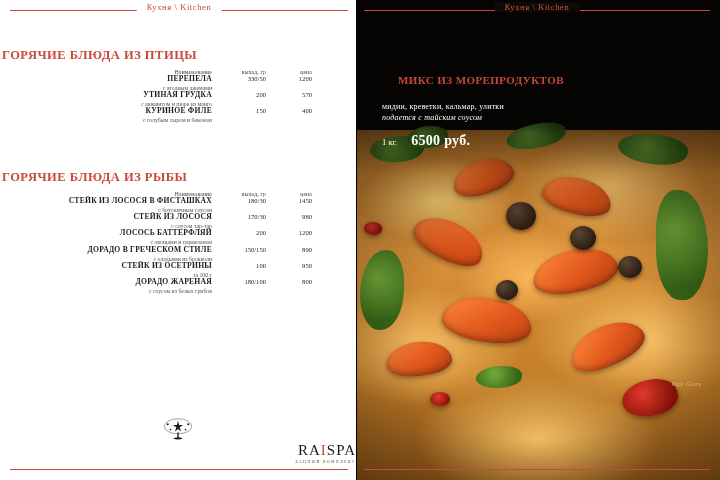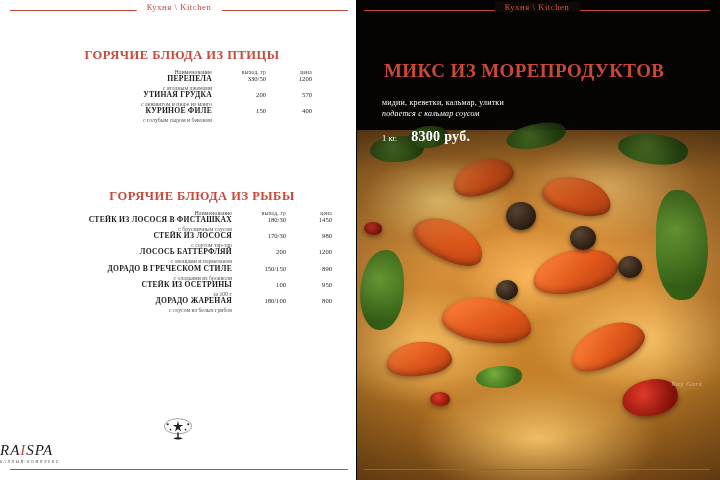--- a/index.html
+++ b/index.html
@@ -27,23 +27,23 @@
   }
   .kitchen-tab{
     position:absolute;left:50%;top:-9px;transform:translateX(-50%);
     background:#ffffff;padding:0 10px;
     color:#c8483a;font-size:8.5px;letter-spacing:.6px;white-space:nowrap;
   }
   .section{
     position:absolute;left:0;right:0;
   }
   .sec-title{
-    text-align:center;color:#c8483a;
+    color:#c8483a;
     font-size:12.5px;font-weight:bold;letter-spacing:.5px;
-    margin:0 0 6px 8px;
+    margin:0 0 6px 2px;
   }
   table.menu{
     width:268px;margin:0 auto;border-collapse:collapse;
   }
   table.menu td{
     vertical-align:top;padding:0;text-align:right;
   }
   .colhead td{
     font-size:5.6px;color:#3b3b3b;padding-bottom:3px;letter-spacing:.2px;
   }
@@ -58,21 +58,21 @@
     line-height:1.1;text-transform:uppercase;
   }
   .dish .ds{
     font-size:5.8px;color:#555;font-style:normal;margin-top:1.5px;line-height:1.1;
   }
   .num{
     font-size:6.6px;color:#2a2a2a;padding-top:6px;
   }
   
   .logo-wrap{
-    position:absolute;left:0;right:0;bottom:16px;text-align:left;font-style:italic;
+    position:absolute;left:0;right:0;bottom:16px;text-align:right;
   }
   .logo-wrap.dark{bottom:14px;}
   .logo-mark{
     width:42px;height:26px;margin:0 auto 1px auto;display:block;
   }
   .logo-text{
     font-size:15px;letter-spacing:1px;line-height:1;
   }
   .logo-text .hl{color:#c8483a;}
   .logo-sub{
@@ -91,21 +91,21 @@
     border-bottom:1px solid #c8483a;
     box-sizing:border-box;z-index:6;pointer-events:none;
   }
   .right .kitchen-tab{
     background:#0d0a08;color:#d2563f;pointer-events:auto;
   }
   .r-head{
     position:absolute;left:26px;top:58px;z-index:5;width:320px;
   }
   .r-title{
-    color:#c8483a;font-size:19px;font-weight:bold;letter-spacing:.4px;margin:2px;
+    color:#c8483a;font-size:11px;font-weight:bold;letter-spacing:.4px;margin:16px;
   }
   .r-sub{
     color:#ffffff;font-size:8px;margin-top:16px;letter-spacing:.2px;
   }
   .r-sub2{
     color:#ffffff;font-size:8px;font-style:italic;margin-top:2px;letter-spacing:.2px;
   }
   .r-price{
     margin-top:11px;color:#ffffff;display:flex;align-items:baseline;gap:14px;
   }
@@ -199,21 +199,21 @@
             <div class="nm">КУРИНОЕ ФИЛЕ</div>
             <div class="ds">с голубым сыром и беконом</div>
           </td>
           <td class="num">150</td>
           <td class="num">400</td>
         </tr>
       </tbody>
         </table>
     </div>
 
-    <div class="section" style="top:189px;padding-left:40px;">
+    <div class="section" style="top:170px;">
       <div class="sec-title">ГОРЯЧИЕ БЛЮДА ИЗ РЫБЫ</div>
       <table class="menu">
         <tbody>
             <tr class="colhead">
           <td class="c-name">Наименование</td>
           <td class="c-out">выход, гр</td>
           <td class="c-price">цена</td>
         </tr>
         <tr>
           <td class="dish">
@@ -315,24 +315,24 @@
       <div class="rose" style="left:266px;top:250px;width:56px;height:36px;transform:rotate(-14deg);"></div>
       <div class="rose" style="left:74px;top:262px;width:20px;height:14px;"></div>
       <div class="rose" style="left:8px;top:92px;width:18px;height:13px;"></div>
     </div>
 
     <div class="vignette"></div>
 
     <div class="r-head">
       <div class="r-title">МИКС ИЗ МОРЕПРОДУКТОВ</div>
       <div class="r-sub">мидии, креветки, кальмар, улитки</div>
-      <div class="r-sub2">подается с кальмар соусом</div>
+      <div class="r-sub2">подается с тайским соусом</div>
       <div class="r-price">
         <span class="r-qty">1 кг.</span>
-        <span class="r-val">8300 руб.</span>
+        <span class="r-val">6500 руб.</span>
       </div>
     </div>
 
     <div class="watermark">Ray Gorz</div>
 
     <div class="logo-wrap dark">
       <svg class="logo-mark" viewBox="0 0 120 76">
         <g fill="#ffffff">
           <ellipse cx="60" cy="30" rx="40" ry="22" fill="none" stroke="#ffffff" stroke-width="1.2"></ellipse>
           <path d="M60 14 L63 26 L75 26 L65 33 L69 45 L60 38 L51 45 L55 33 L45 26 L57 26 Z"></path>

